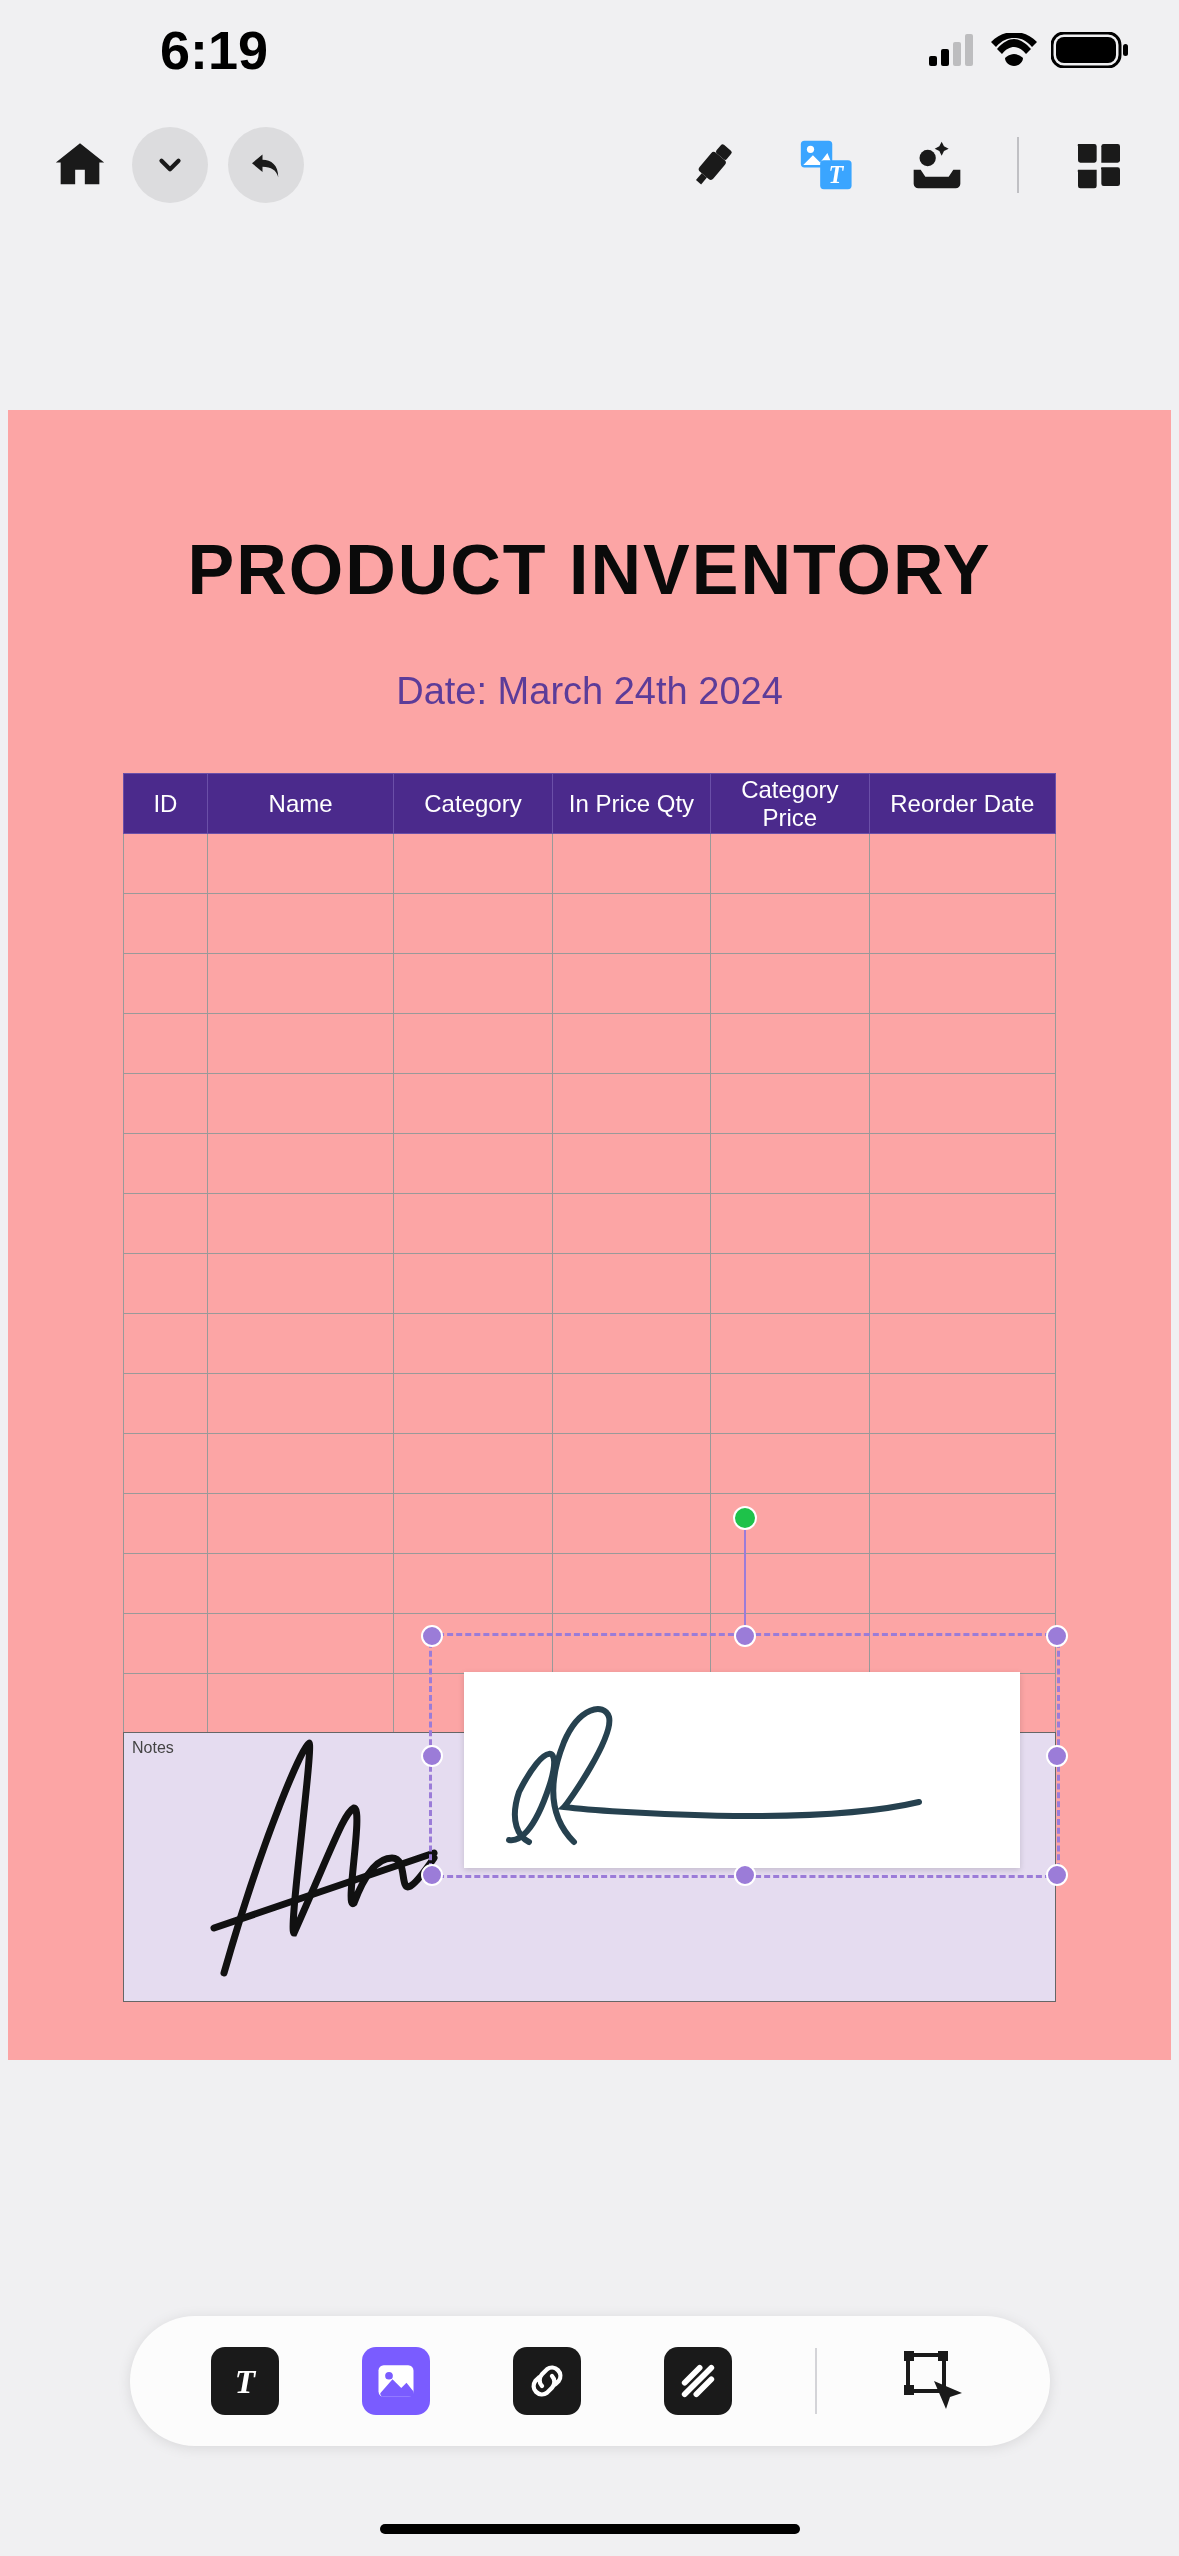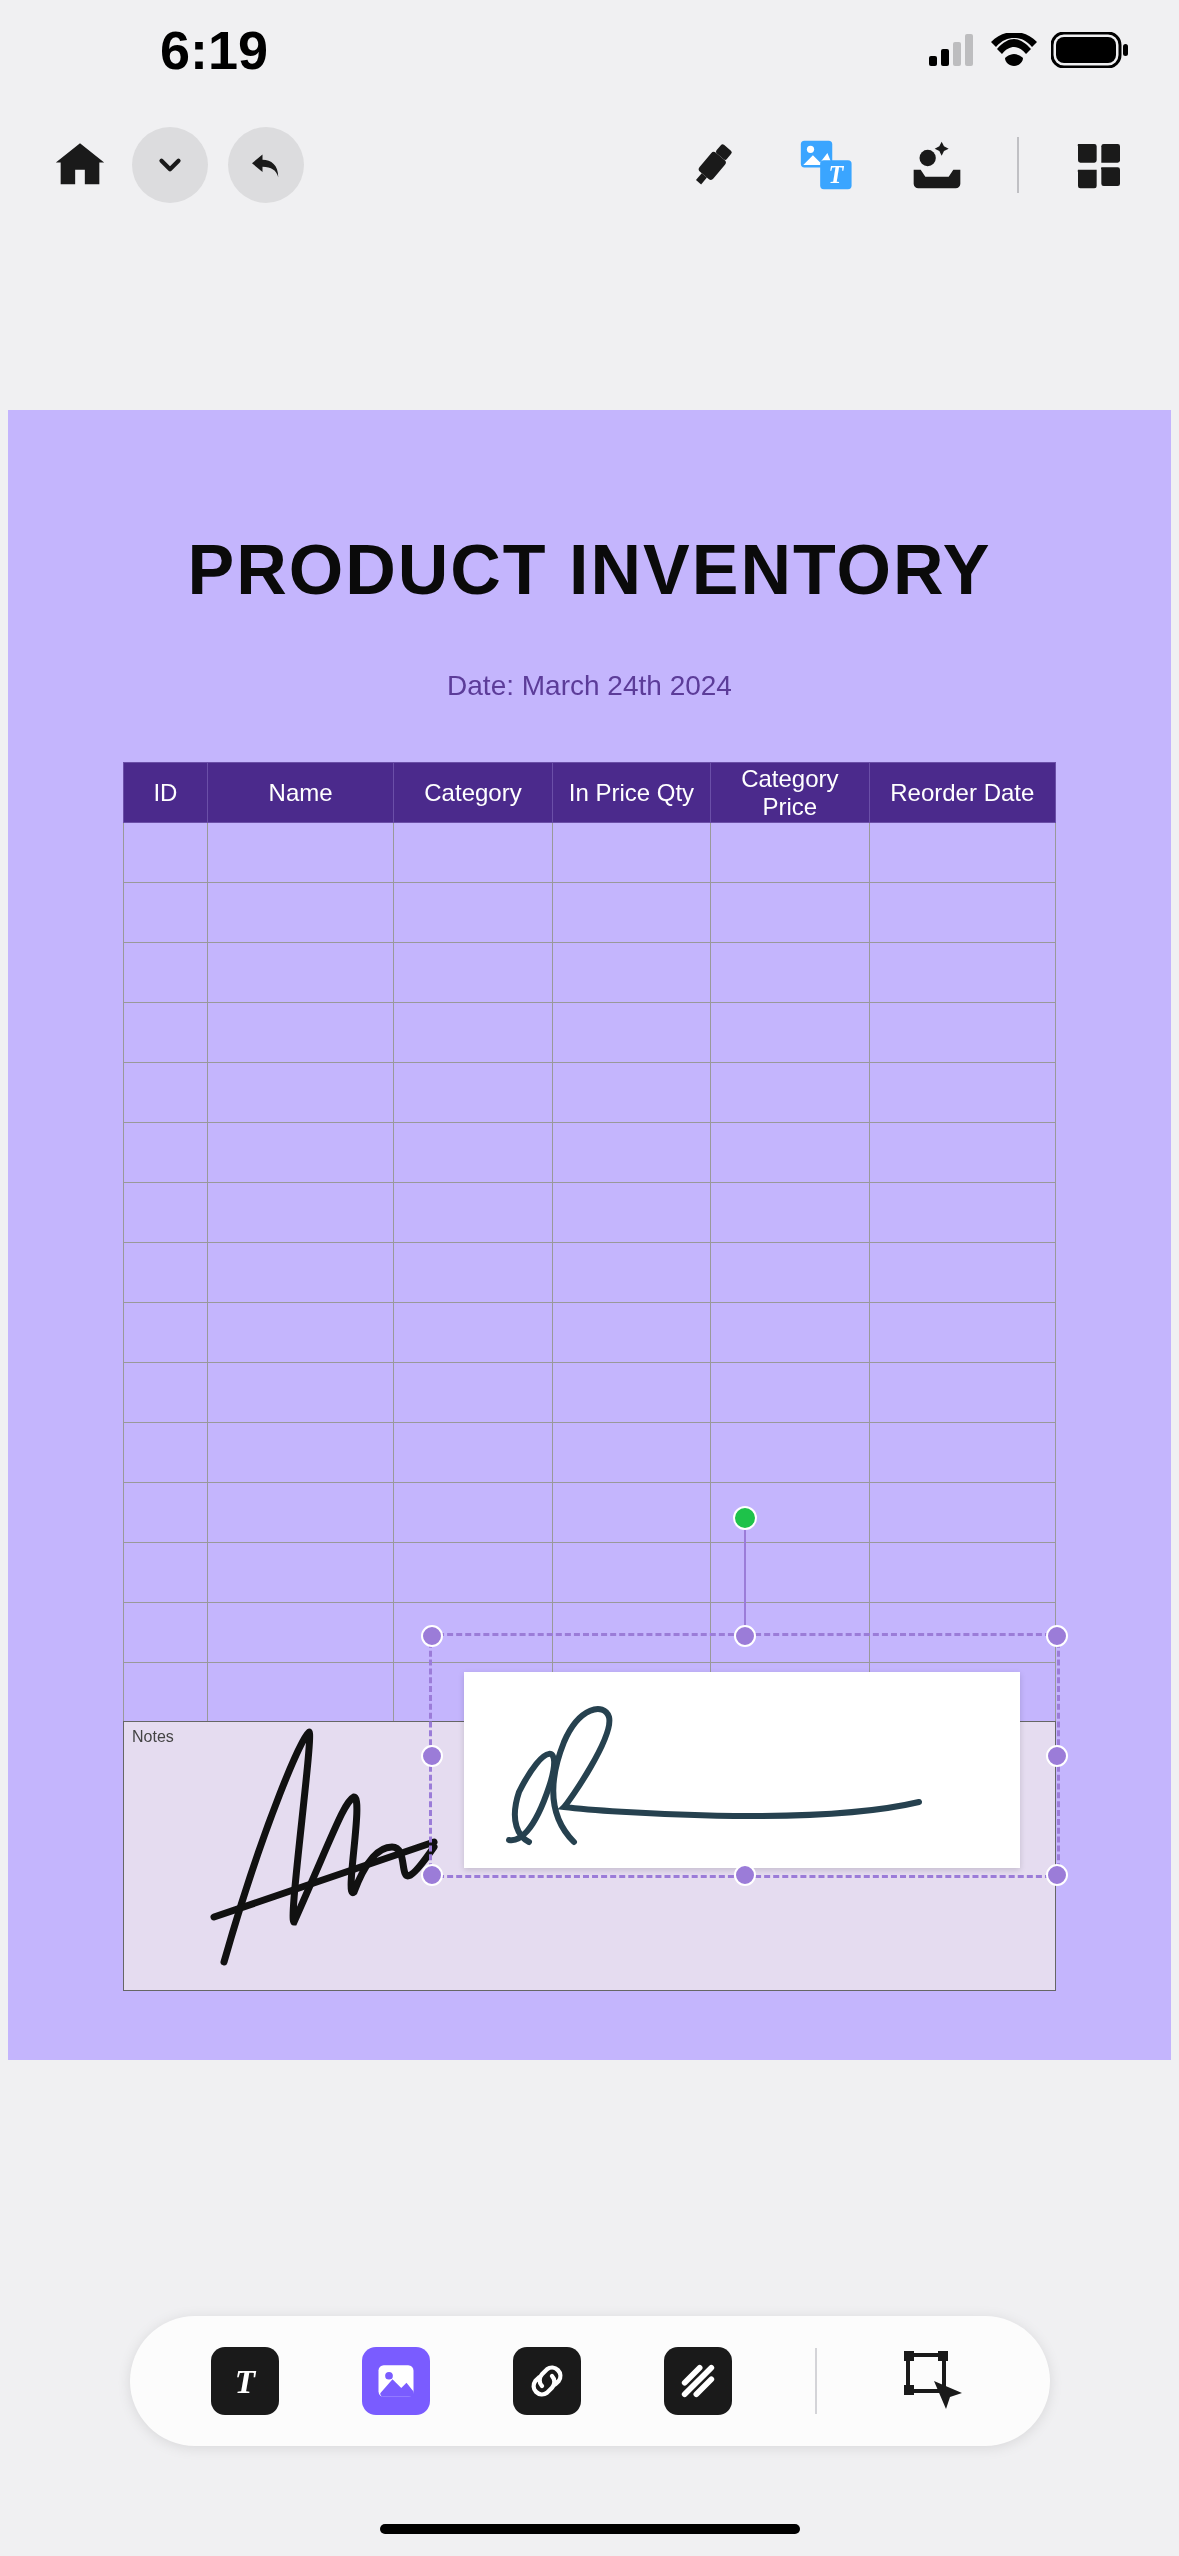--- a/index.html
+++ b/index.html
@@ -56,39 +56,39 @@
     width: 2px;
     height: 56px;
     background: #c0c0c4;
   }
 
   
   .canvas-area {
     padding: 180px 8px 0 8px;
   }
   .page {
-    background: #c4b5fd;
+    background: #fca5a5;
     width: 100%;
     height: 1650px;
     padding: 120px 115px 80px 115px;
     position: relative;
   }
   .doc-title {
     font-size: 70px;
     font-weight: 800;
     letter-spacing: 2px;
     text-align: center;
     color: #0a0a0a;
     font-family: "Arial Black", Arial, sans-serif;
     font-stretch: condensed;
   }
   .doc-date {
     text-align: center;
     color: #5c3c99;
-    font-size: 28px;
+    font-size: 38px;
     margin-top: 60px;
   }
 
   .inv-table {
     margin-top: 60px;
     border-collapse: collapse;
     width: 100%;
     table-layout: fixed;
     padding-left: 32px;
   }

